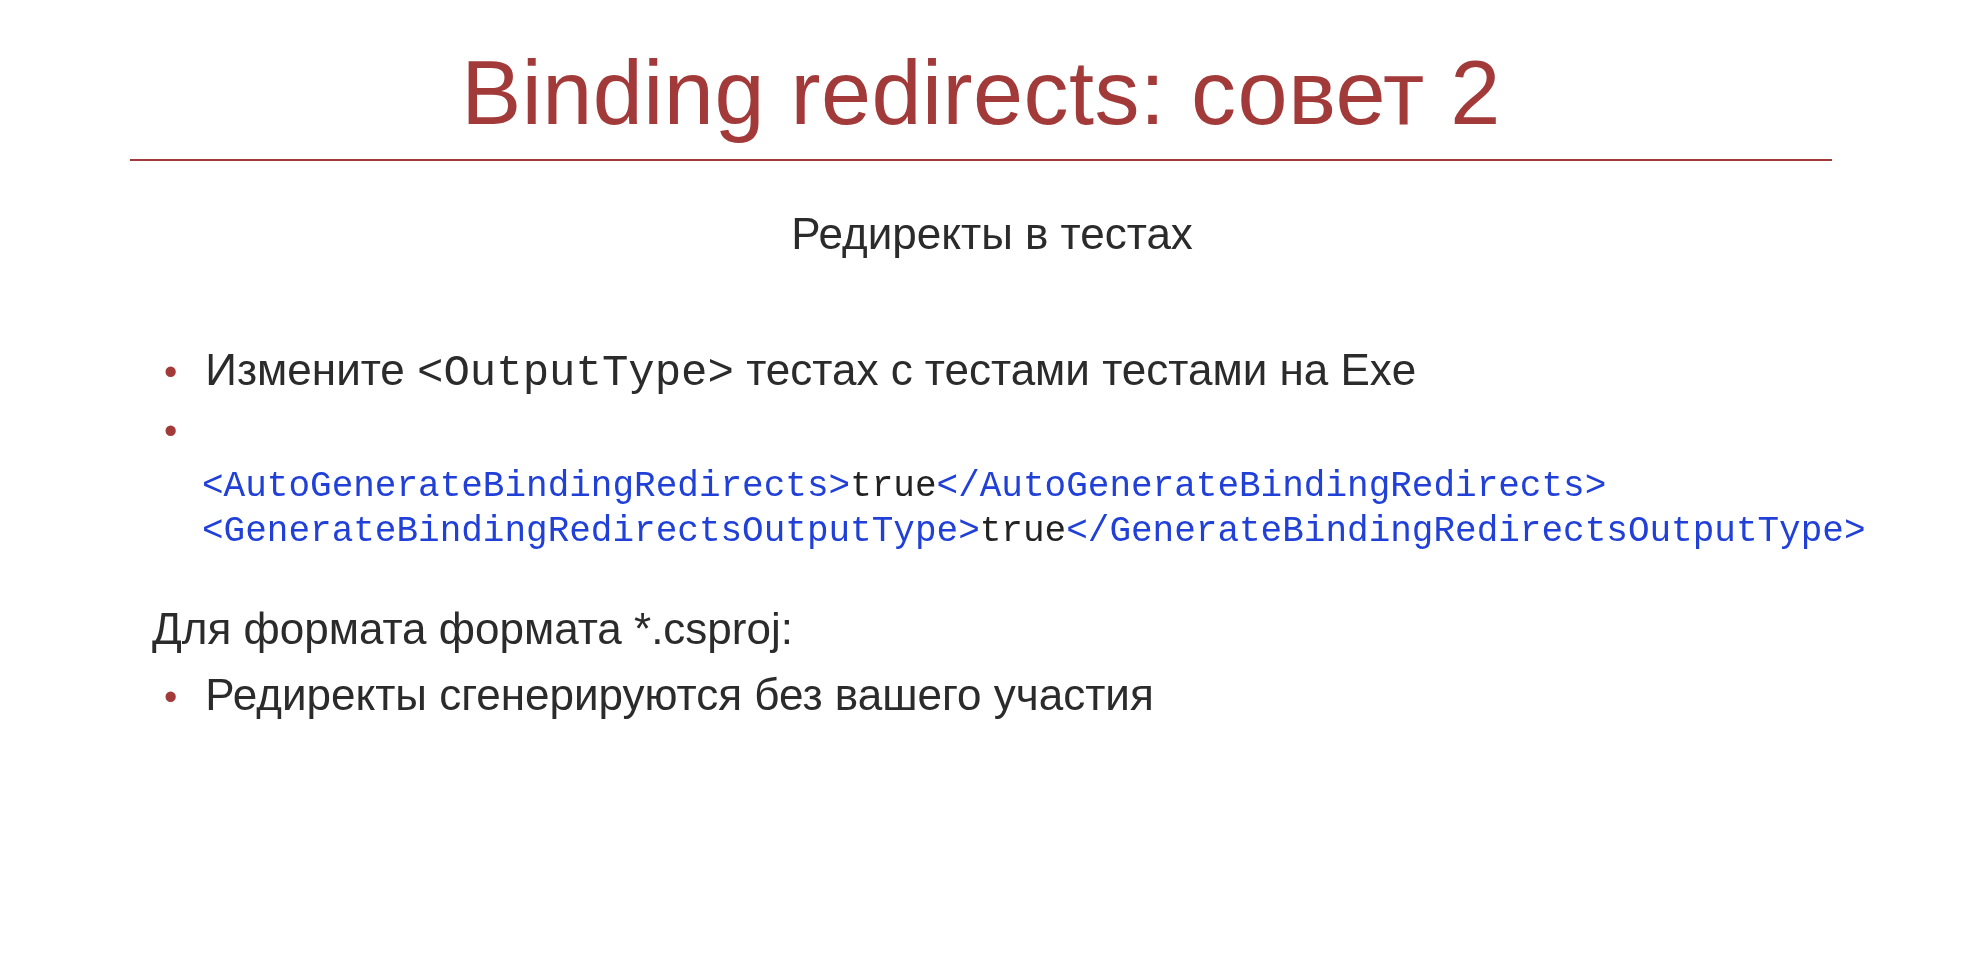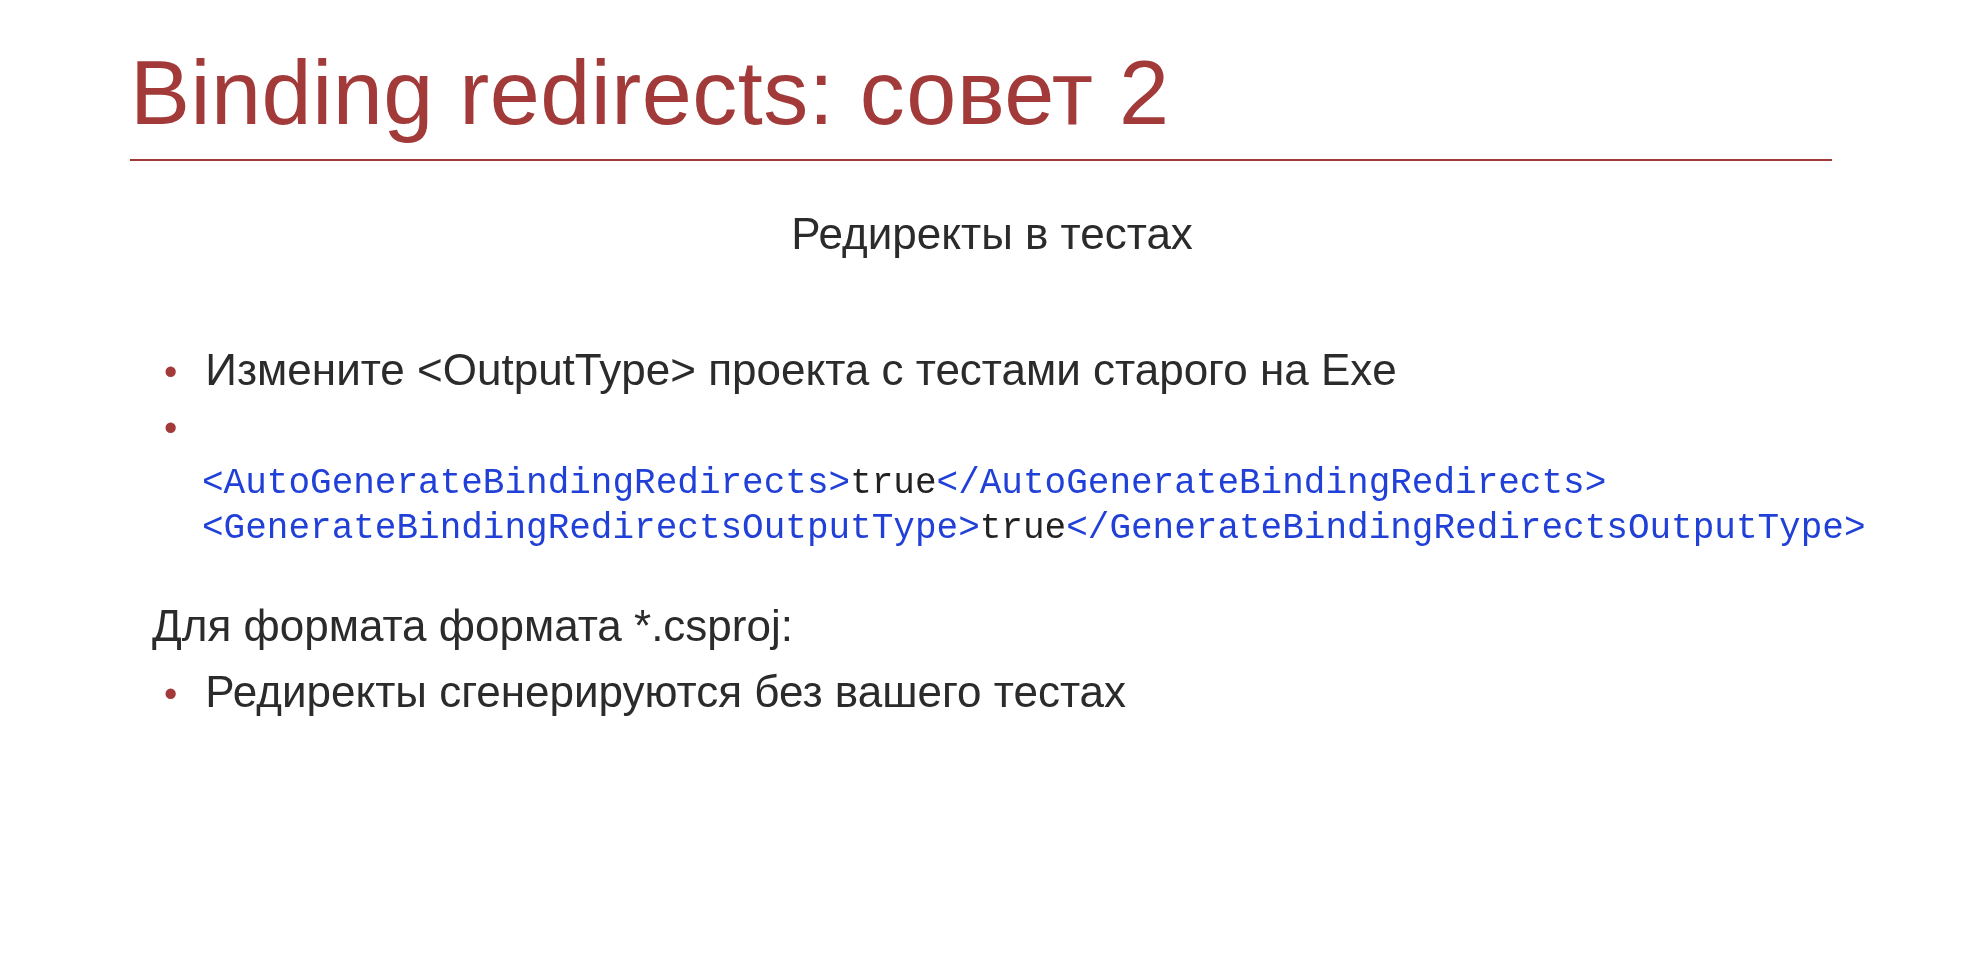--- a/index.html
+++ b/index.html
@@ -1,57 +1,57 @@
 <!DOCTYPE html>
 <html><head>
 <meta charset="utf-8">
 <style>
   * { margin: 0; padding: 0; box-sizing: border-box; }
   html, body { width: 1962px; height: 977px; background: #fff; font-family: "Segoe UI Light", "Segoe UI", Arial, sans-serif; color: #2b2b2b; }
   .slide { padding: 42px 130px 0 130px; }
-  .title { font-size: 90px; font-weight: 300; color: #a33a3a; letter-spacing: 0.5px; }
+  .title { font-size: 90px; font-weight: 300; color: #a33a3a; letter-spacing: 0.5px; text-align: center; }
   .hr { border: none; border-top: 2px solid #a33a3a; margin-top: 14px; margin-bottom: 48px; }
   .subtitle { font-size: 44px; font-weight: 400; margin-left: 22px; margin-bottom: 86px; text-align: center; }
   .section { font-size: 44px; font-weight: 400; margin-left: 22px; margin-bottom: 16px; }
   ul.bullets { list-style: none; margin-left: 22px; }
   ul.bullets > li { font-size: 44px; display: flex; align-items: baseline; margin-bottom: 14px; }
   .bullet-dot { color: #a33a3a; font-size: 38px; line-height: 1; margin-right: 28px; margin-left: 12px; }
-  .code-inline { font-family: Liberation Sans, sans-serif; }
+  .code-inline { font-family: Liberation Mono, monospace; }
   .code-block { margin-left: 72px; font-family: Consolas, "Courier New", monospace; font-size: 36px; line-height: 1.25; margin-top: 6px; margin-bottom: 50px; }
   .blue { color: #2040d8; }
   .black { color: #222; text-align: right; }
 </style>
 </head>
 <body>
 
 <div class="slide">
   <div class="title">Binding redirects: совет 2</div>
   <hr class="hr">
 
   <div class="subtitle">Редиректы в тестах</div>
 
 
   <ul class="bullets">
     <li>
       <span class="bullet-dot">•</span>
       <span>
-        <span>Измените </span><span class="code-inline">&lt;OutputType&gt;</span><span> проекта с тестами старого на Exe</span>
+        <span>Измените </span><span class="code-inline">&lt;OutputType&gt;</span><span> тестах с тестами тестами на Exe</span>
       </span>
     </li>
     <li>
       <span class="bullet-dot">•</span>
     </li>
   </ul>
 
   <div class="code-block">
     <div><span class="blue">&lt;</span><span class="blue">AutoGenerateBindingRedirects</span><span class="blue">&gt;</span><span class="black">true</span><span class="blue">&lt;/</span><span class="blue">AutoGenerateBindingRedirects</span><span class="blue">&gt;</span></div>
     <div><span class="blue">&lt;</span><span class="blue">GenerateBindingRedirectsOutputType</span><span class="blue">&gt;</span><span class="black">true</span><span class="blue">&lt;/</span><span class="blue">GenerateBindingRedirectsOutputType</span><span class="blue">&gt;</span></div>
   </div>
 
   <div class="section">Для формата формата *.csproj:</div>
 
   <ul class="bullets">
     <li>
       <span class="bullet-dot">•</span>
-      <span>Редиректы сгенерируются без вашего тестах</span>
+      <span>Редиректы сгенерируются без вашего участия</span>
     </li>
   </ul>
 </div>
 
 </body></html>

